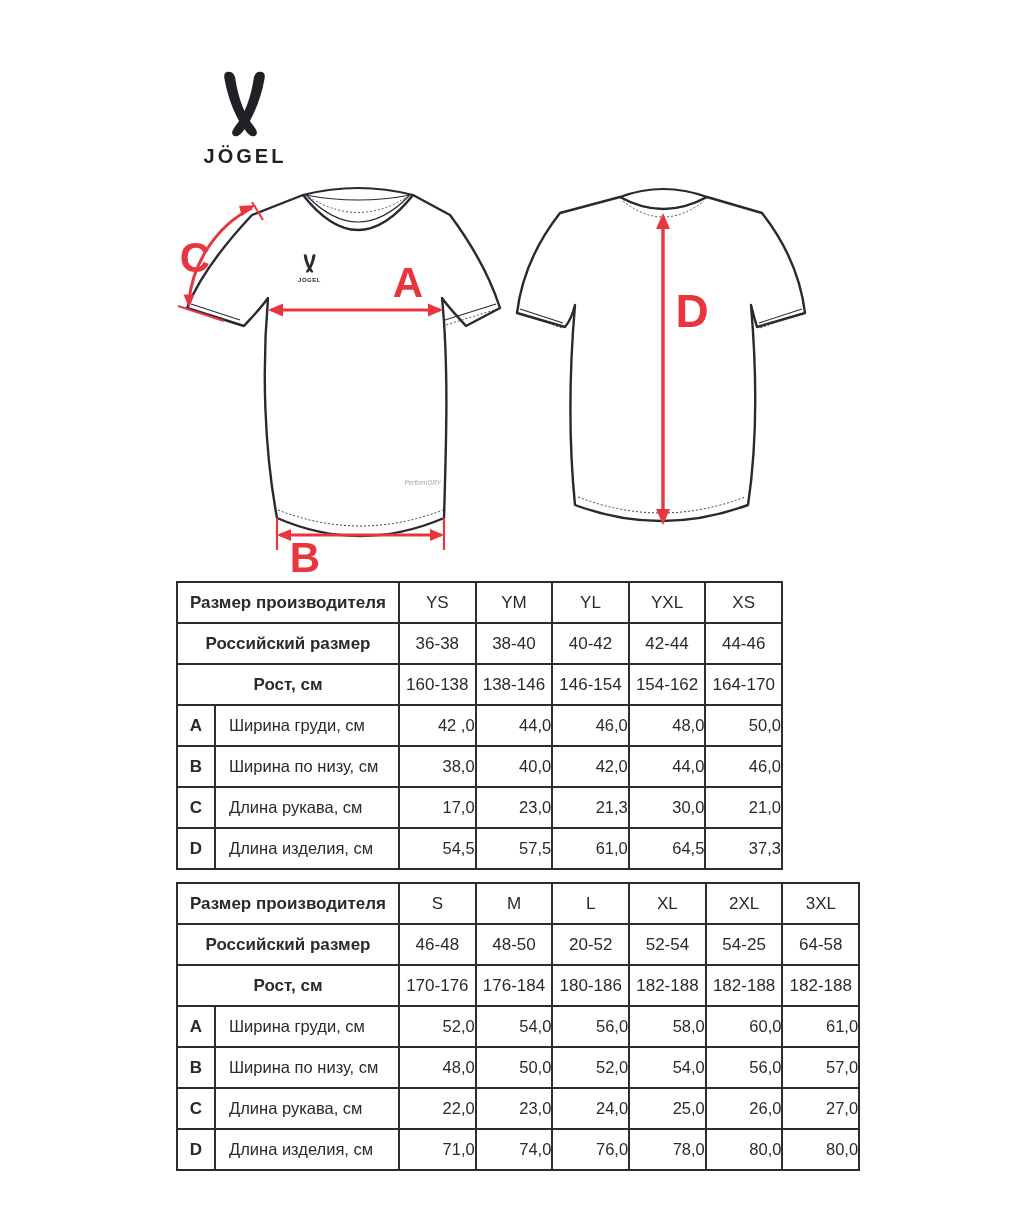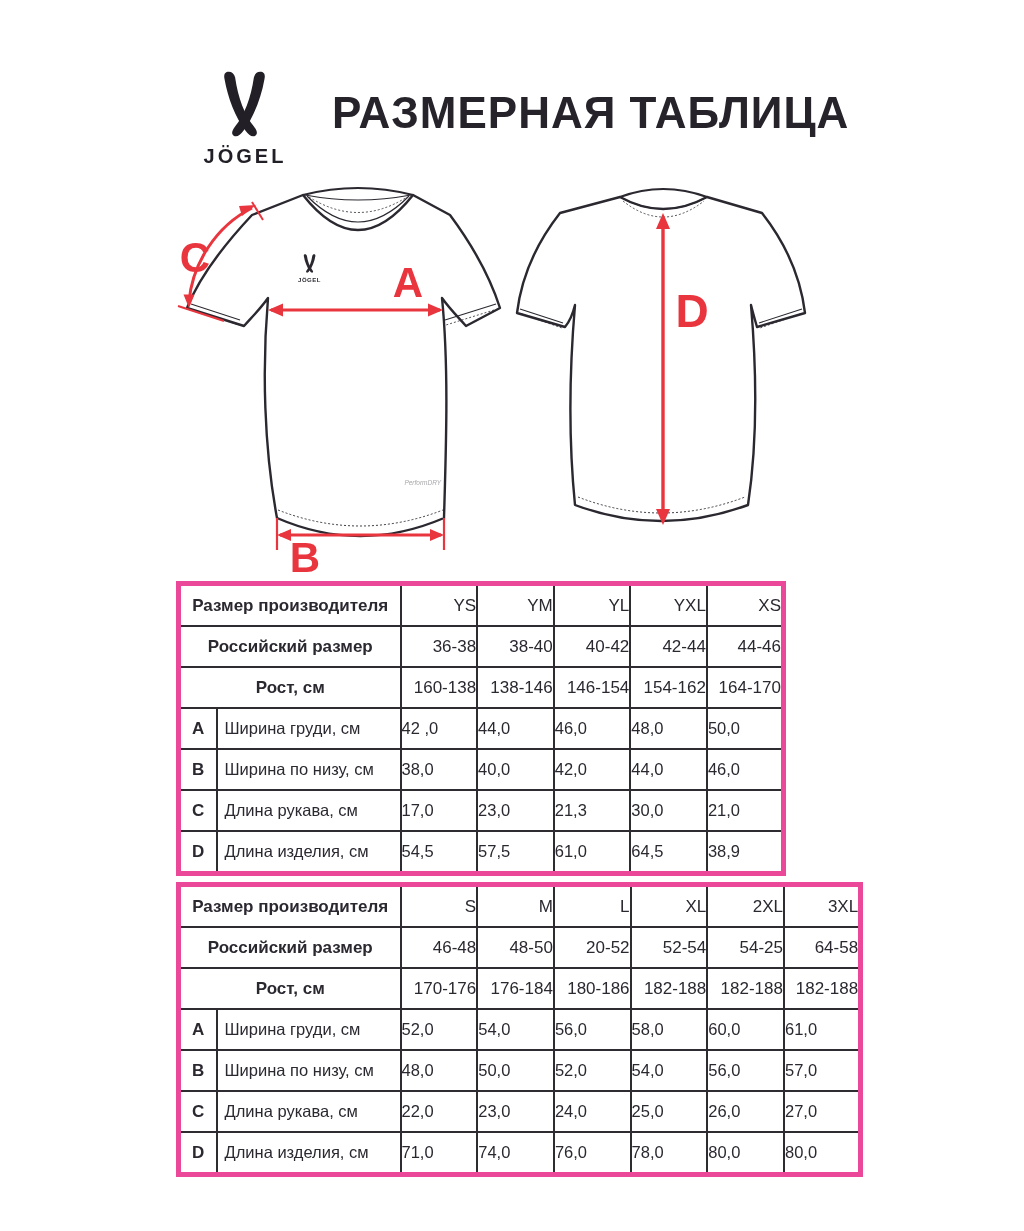--- a/index.html
+++ b/index.html
@@ -14,42 +14,41 @@
               letter-spacing:1px;color:#26232b;line-height:1;white-space:nowrap;}
 
   
   #front-shirt{position:absolute;left:168px;top:168px;}
   #back-shirt{position:absolute;left:505px;top:175px;}
   .ink{stroke:#2b2830;fill:none;}
   .red-letter{font-family:"Liberation Sans",sans-serif;font-weight:600;fill:#e9353d;}
 
   
   .size-table{position:absolute;border-collapse:collapse;table-layout:fixed;
-              border:5px solid #ec4899;}
+              border:2px solid #ec4899;}
   #table-youth{left:176px;top:581px;width:605px;}
   #table-adult{left:176px;top:882px;width:682px;}
   .size-table td{border:2px solid #2e2b31;height:39px;vertical-align:middle;
                  padding:0;color:#2b2830;overflow:hidden;white-space:nowrap;}
   td.merged{font-weight:700;font-size:17px;text-align:center;}
-  td.size-code,td.range{font-size:17px;text-align:right;}
+  td.size-code,td.range{font-size:17px;text-align:center;}
   td.letter{font-weight:700;font-size:17px;text-align:center;}
-  td.mlabel{font-size:16.5px;text-align:left;padding-left:7px;}
-  td.val{font-size:16.5px;text-align:left;}
+  td.mlabel{font-size:16.5px;text-align:left;padding-left:13px;}
+  td.val{font-size:16.5px;text-align:right;}
 </style>
 </head>
 <body>
 
 <div id="page">
 
   <svg id="logo-mark" viewBox="0 0 44 64" aria-hidden="true">
     <path fill="#221f27" d="M5,1 C9,0 12,2 13,6 C16,26 22,42 31,53 C34,57 35,60 32,62 C29,63.5 26,61 23,57 C13,44 6,25 3,8 C2,4 3,2 5,1 Z"></path>
     <path fill="#221f27" d="M39,1 C35,0 32,2 31,6 C28,26 22,42 13,53 C10,57 9,60 12,62 C15,63.5 18,61 21,57 C31,44 38,25 41,8 C42,4 41,2 39,1 Z"></path>
   </svg>
   <div id="logo-word">JÖGEL</div>
-  <div id="page-title">РАЗМЕРНАЯ ТАБЛИЦА</div>
 
   <svg id="front-shirt" width="345" height="410" viewBox="0 0 345 410">
     <path class="ink" stroke-width="2.4" stroke-linejoin="round" fill="#fff" d="M135,27 L84,47 C55,78 30,112 19,140 L76,158 C85,148 93,140 100,130
          C94,200 96,280 109,350 Q192,386 276,350 C278,280 281,200 274,130
          C281,140 289,148 298,158 L332,140 C323,112 305,78 282,47 L245,27
          Q190,97 135,27 Z"></path>
 
     <path class="ink" stroke-width="2.2" d="M135,27 Q190,13 245,27"></path>
     <path class="ink" stroke-width="1.2" d="M139,28 Q190,80 241,28"></path>
     <path class="ink" stroke-width="1.1" d="M137,27 Q190,37 243,27"></path>
@@ -182,21 +181,21 @@
       <td class="val">30,0</td>
       <td class="val">21,0</td>
     </tr>
     <tr>
       <td class="letter">D</td>
       <td class="mlabel">Длина изделия, см</td>
       <td class="val">54,5</td>
       <td class="val">57,5</td>
       <td class="val">61,0</td>
       <td class="val">64,5</td>
-      <td class="val">38,9</td>
+      <td class="val">37,3</td>
     </tr>
   </tbody>
     </table>
 
   <table id="table-adult" class="size-table">
     <colgroup>
       <col style="width:38px">
         <col style="width:184px">
       <col style="width:76.7px">
         <col style="width:76.7px">

